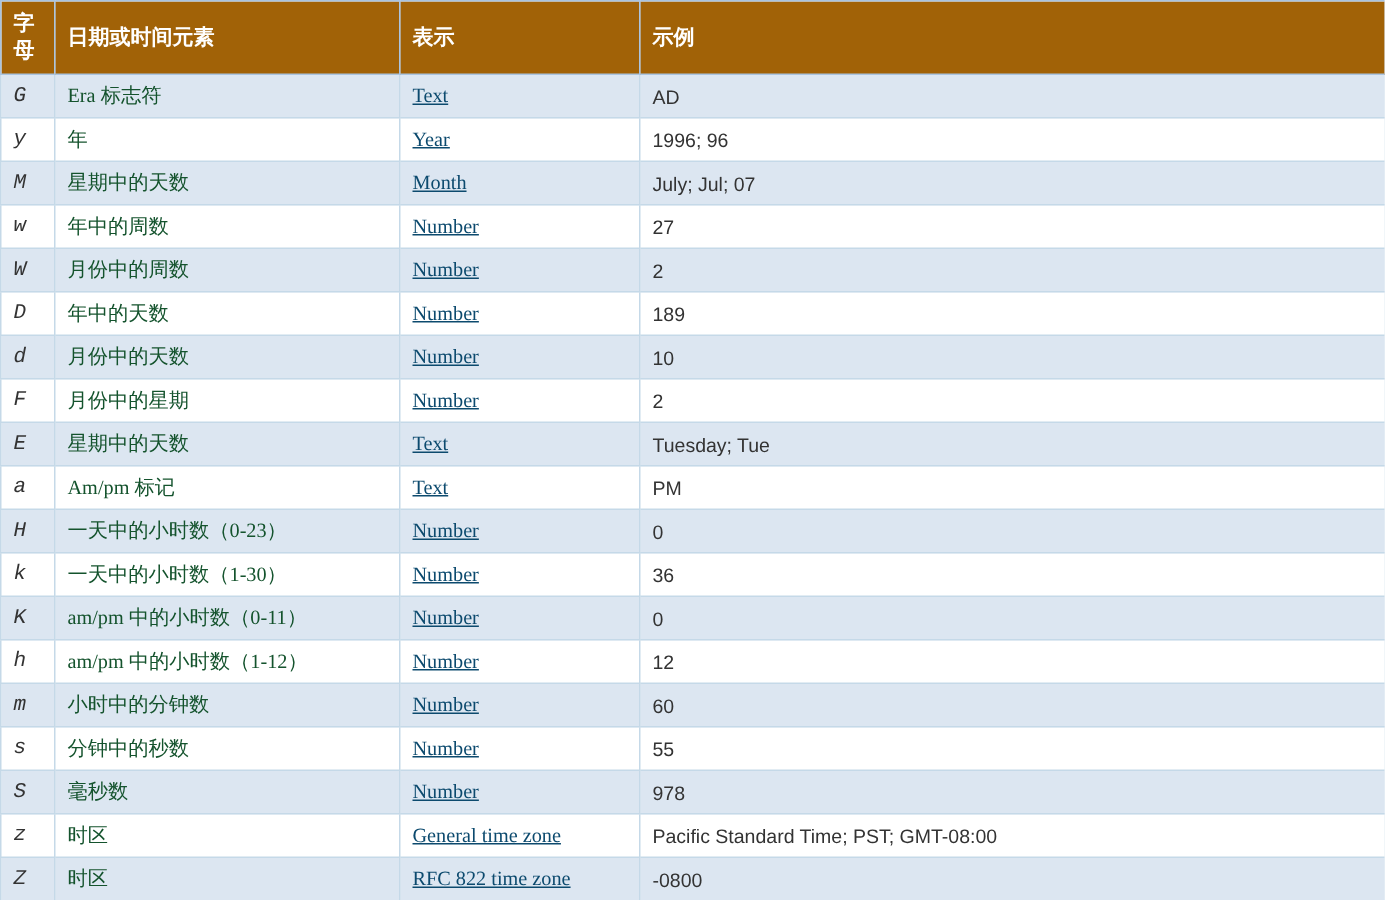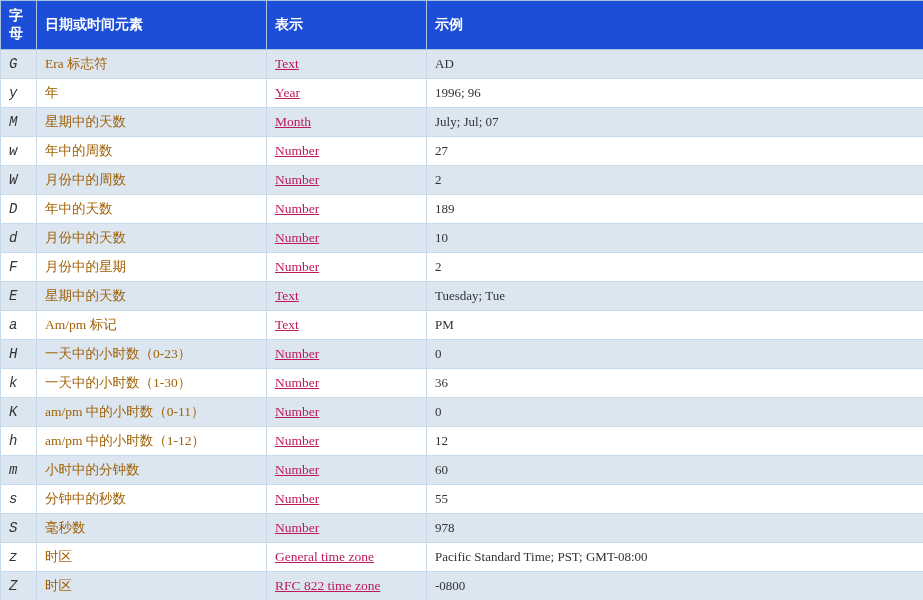--- a/index.html
+++ b/index.html
@@ -14,21 +14,21 @@
       width: 923px;
       border-collapse: collapse;
       table-layout: fixed;
     }
     col.col-letter { width: 36px; }
     col.col-element { width: 230px; }
     col.col-repr { width: 160px; }
     col.col-example { width: 497px; }
 
     thead tr {
-      background-color: #1d4ed8;
+      background-color: #a16207;
       color: #fff;
     }
     thead th {
       padding: 6px 8px;
       font-weight: bold;
       font-size: 14px;
       text-align: left;
       border: 1px solid #aac4e0;
     }
     tbody tr:nth-child(odd) {
@@ -43,30 +43,30 @@
       vertical-align: middle;
       font-size: 13.5px;
     }
     .letter-cell {
       font-style: italic;
       color: #333;
       font-family: "Courier New", monospace;
       font-size: 14px;
     }
     .element-cell {
-      color: #a16207;
+      color: #14532d;
     }
     .repr-cell a {
-      color: #be185d;
+      color: #0c4a6e;
       text-decoration: underline;
       font-family: Liberation Serif, serif;
     }
     .example-cell {
       color: #333;
-      font-family: Liberation Serif, serif;
+      font-family: Liberation Sans, sans-serif;
       font-size: 13px;
     }
   </style>
 </head>
 <body>
 
 <table>
   <colgroup>
     <col class="col-letter">
     <col class="col-element">

